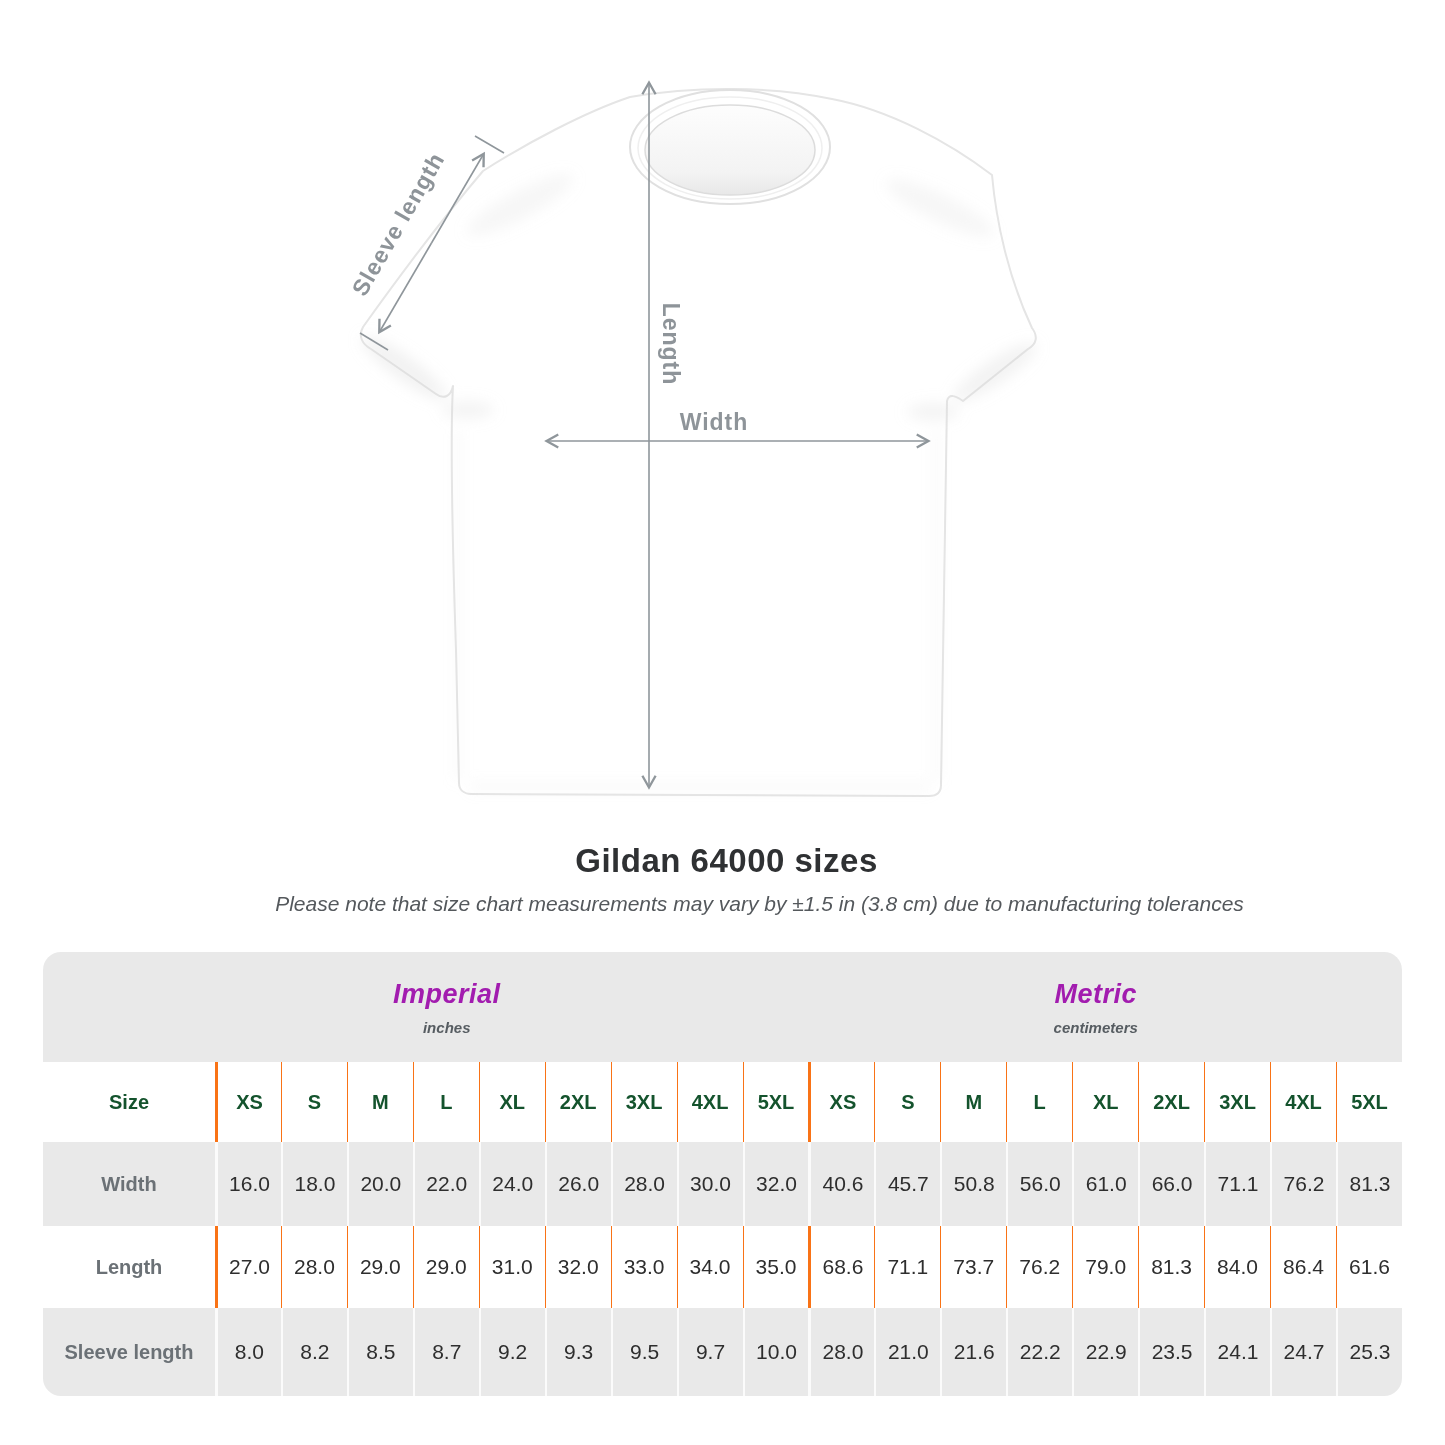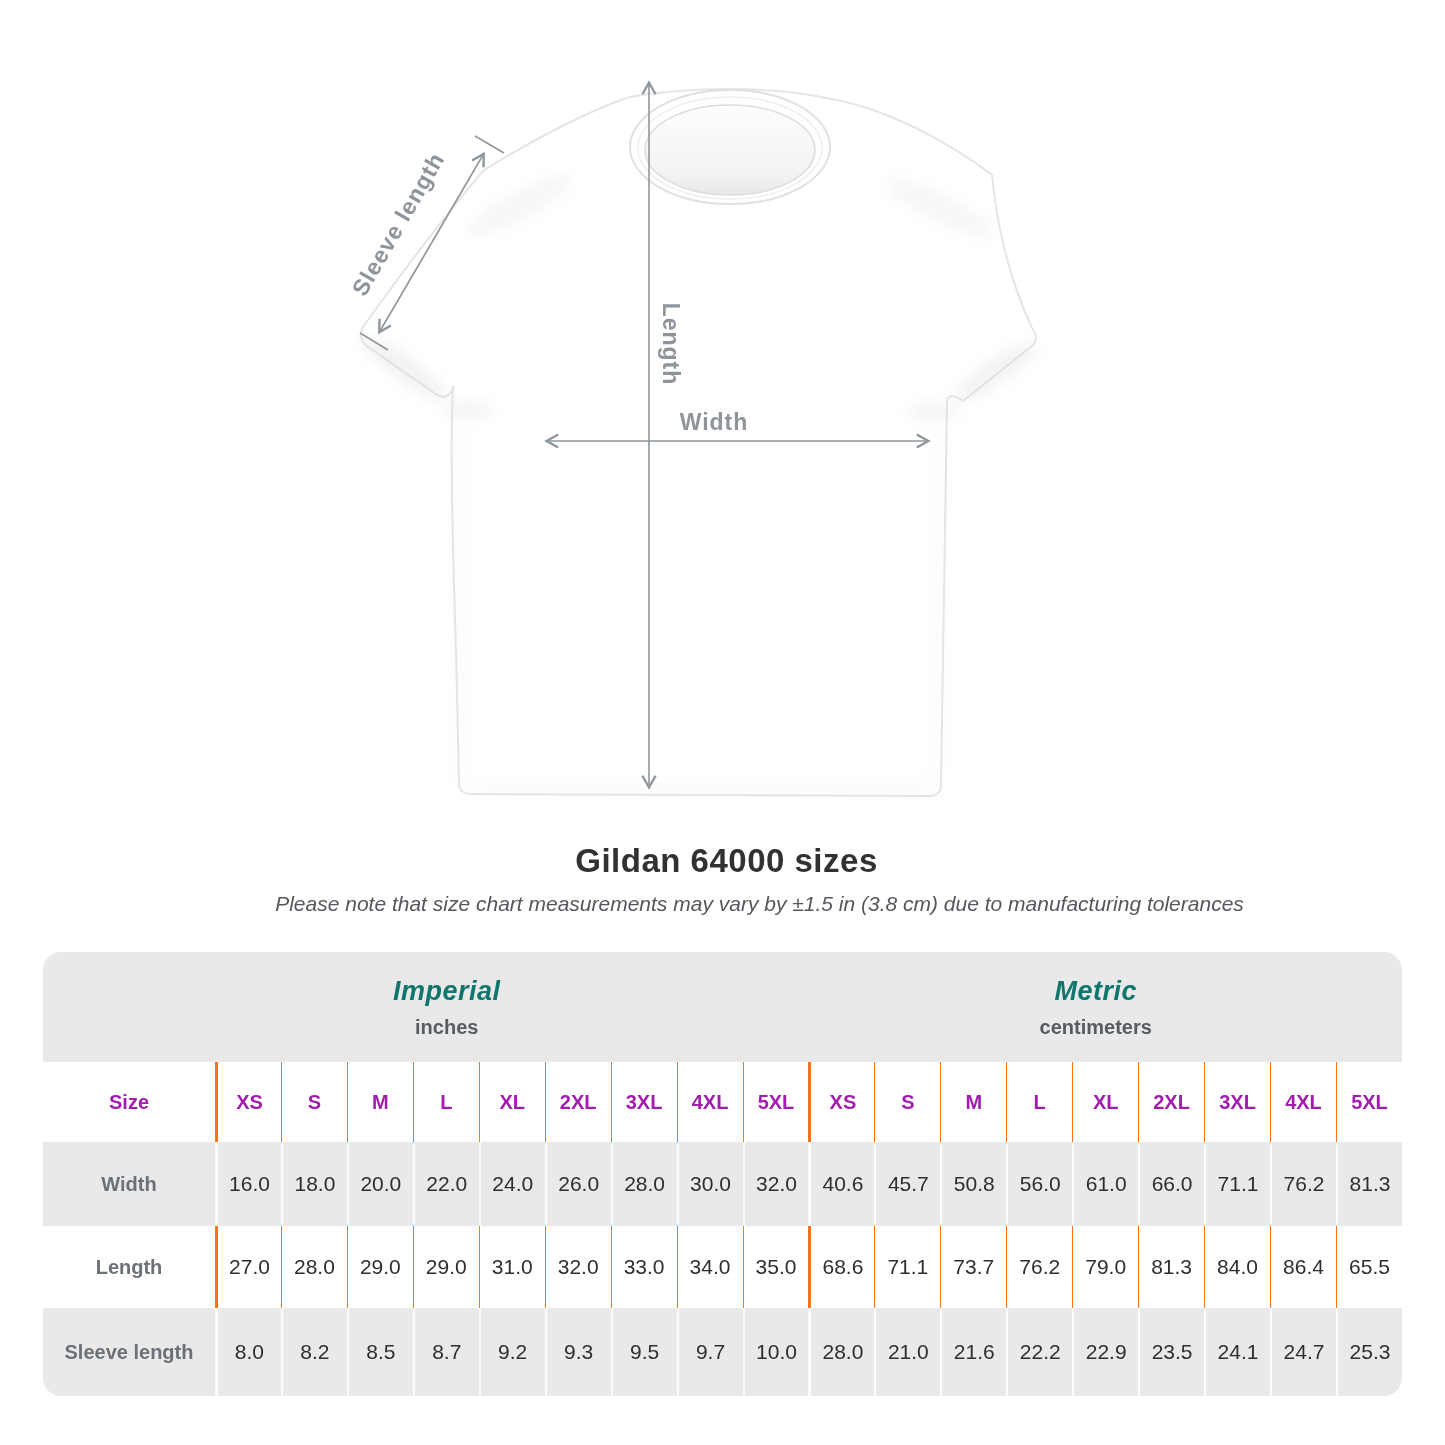--- a/index.html
+++ b/index.html
@@ -38,32 +38,32 @@
   table.size-table{
     width:100%;border-collapse:separate;border-spacing:0;table-layout:fixed;
   }
   col.c-label{width:172px;}
 
   tr.band{height:110px;}
   tr.band th{background:#e9e9e9;padding:0;vertical-align:middle;}
   .g-wrap{display:flex;flex-direction:column;align-items:center;justify-content:center;gap:9px;height:110px;}
   .g-imperial .g-wrap{padding-left:42px;}
   .g-metric  .g-wrap{padding-right:19px;}
-  .g-label{font-style:italic;font-weight:bold;font-size:27px;color:#0f766e;letter-spacing:.5px;}
-  .g-sub{font-size:20px;color:#565c61;}
+  .g-label{font-style:italic;font-weight:bold;font-size:27px;color:#a21caf;letter-spacing:.5px;}
+  .g-sub{font-style:italic;font-size:15px;color:#565c61;}
 
   tr.sizes{height:80px;background:#ffffff;}
   tr.r-width{height:84px;}
   tr.r-length{height:82px;}
   tr.r-sleeve{height:88px;}
   tr.gray td{background:#e9e9e9;}
   tr.white td{background:#ffffff;}
 
   td,th{text-align:center;vertical-align:middle;padding:0;}
-  .size-h{font-weight:bold;color:#a21caf;font-size:20px;}
+  .size-h{font-weight:bold;color:#14532d;font-size:20px;}
   .row-label{font-weight:bold;color:#6b7176;font-size:20px;}
   .val{color:#2e2e2e;font-size:21px;font-weight:normal;}
 
   tr.white .sep, tr.sizes .sep{border-left:1px solid #f97316;}
   tr.gray .sep{border-left:2px solid #fbfbfb;}
   .sep-w{border-left-width:3px !important;}
 </style>
 </head>
 <body>
 
@@ -247,21 +247,21 @@
             <td class="val sep">34.0</td>
             <td class="val sep">35.0</td>
             <td class="val sep sep-w">68.6</td>
             <td class="val sep">71.1</td>
             <td class="val sep">73.7</td>
             <td class="val sep">76.2</td>
             <td class="val sep">79.0</td>
             <td class="val sep">81.3</td>
             <td class="val sep">84.0</td>
             <td class="val sep">86.4</td>
-            <td class="val sep">65.5</td>
+            <td class="val sep">61.6</td>
           </tr>
           <tr class="gray r-sleeve">
             <td class="row-label">Sleeve length</td>
             <td class="val sep sep-w">8.0</td>
             <td class="val sep">8.2</td>
             <td class="val sep">8.5</td>
             <td class="val sep">8.7</td>
             <td class="val sep">9.2</td>
             <td class="val sep">9.3</td>
             <td class="val sep">9.5</td>

